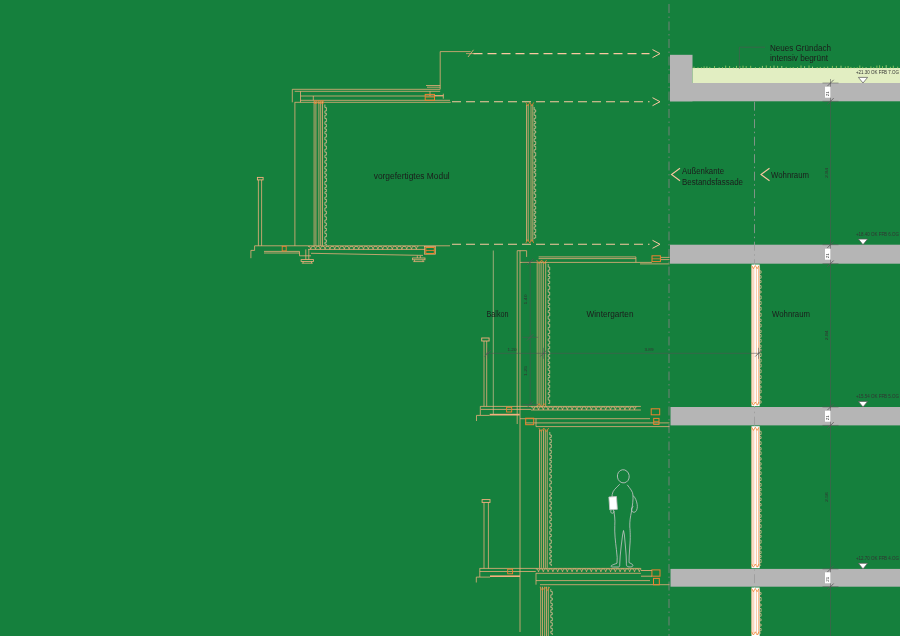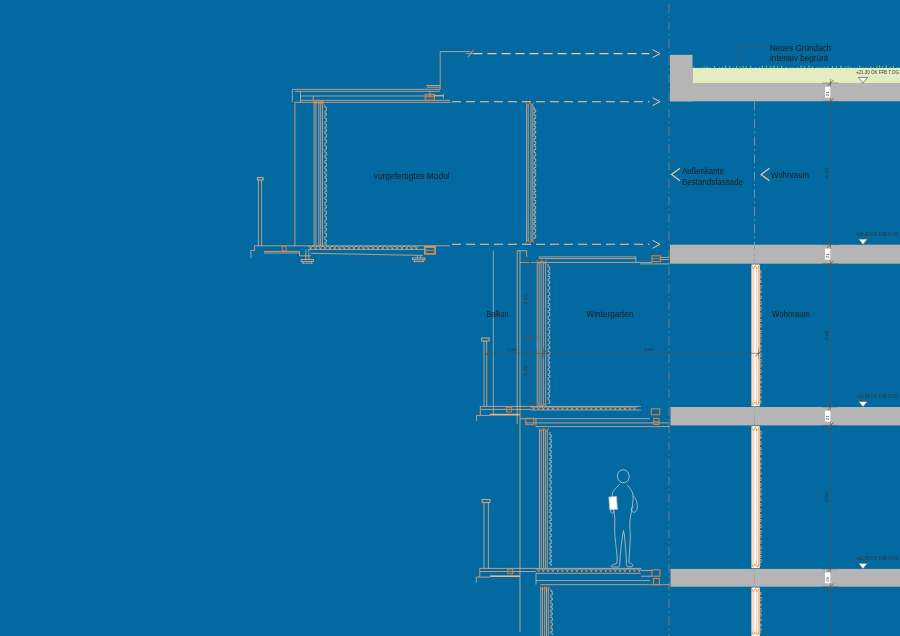--- a/index.html
+++ b/index.html
@@ -1,16 +1,16 @@
 <!DOCTYPE html>
 <html><head>
 <meta charset="utf-8">
 <style>
   html,body{margin:0;padding:0;background:#ffffff;}
-  #page{position:relative;width:900px;height:636px;overflow:hidden;background:#0369a1;}
+  #page{position:relative;width:900px;height:636px;overflow:hidden;background:#15803d;}
   svg{display:block;}
   text{font-family:"Liberation Sans",sans-serif;}
 </style>
 </head>
 <body>
 
 <div id="page">
 <svg width="900" height="636" viewBox="0 0 900 636">
 
 <g>

